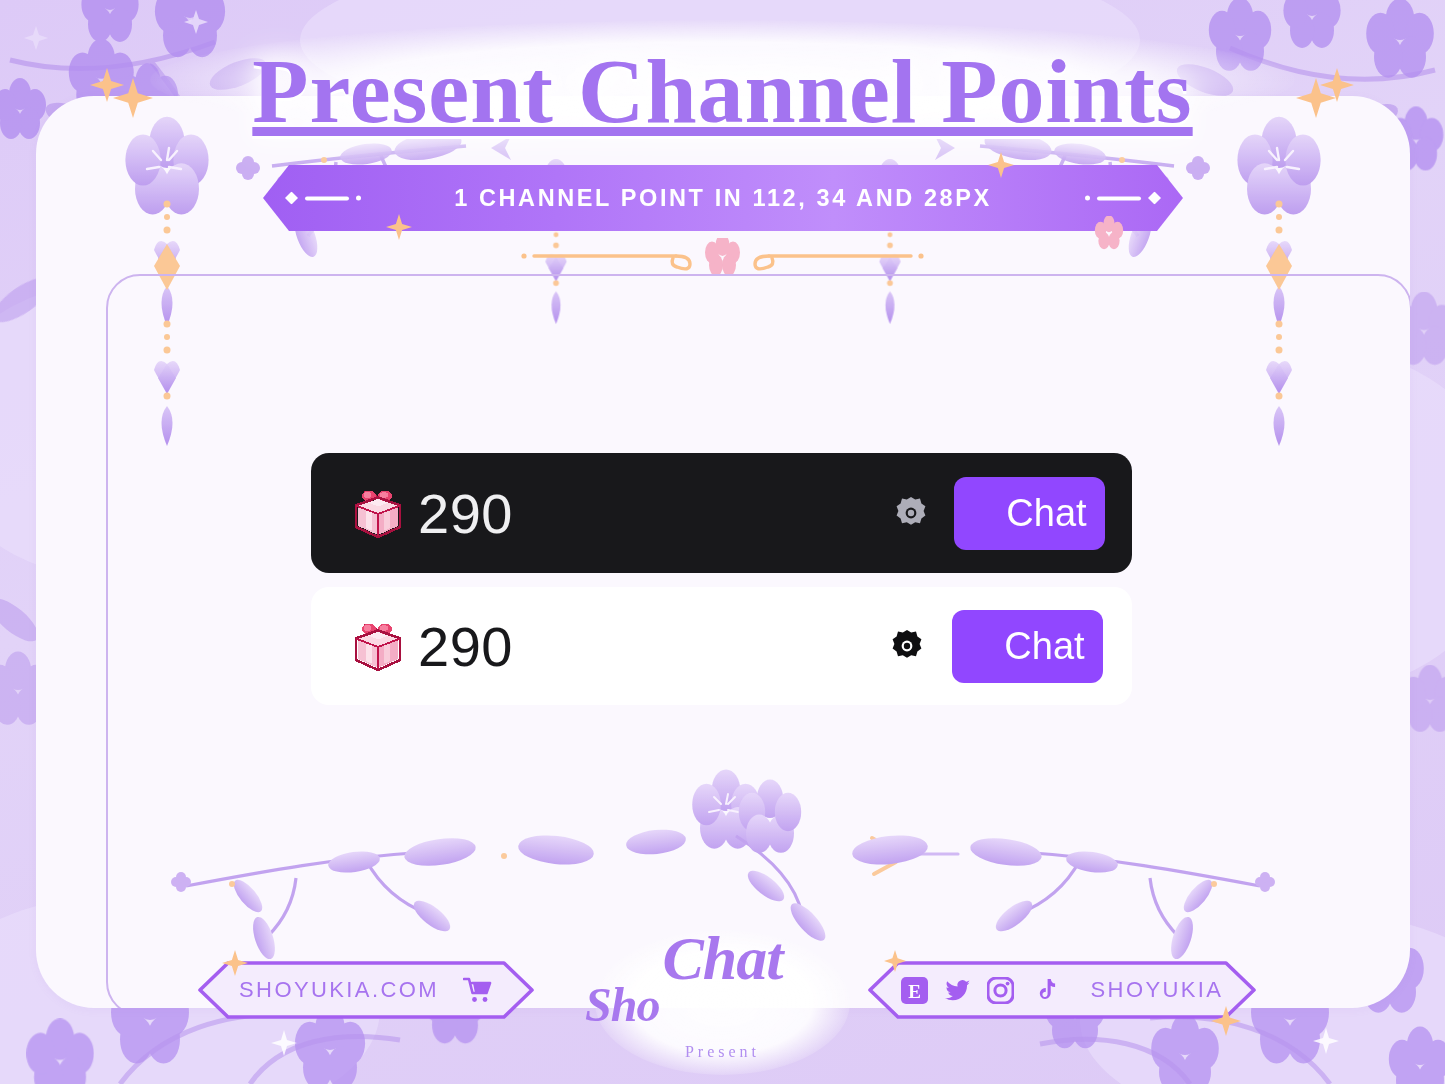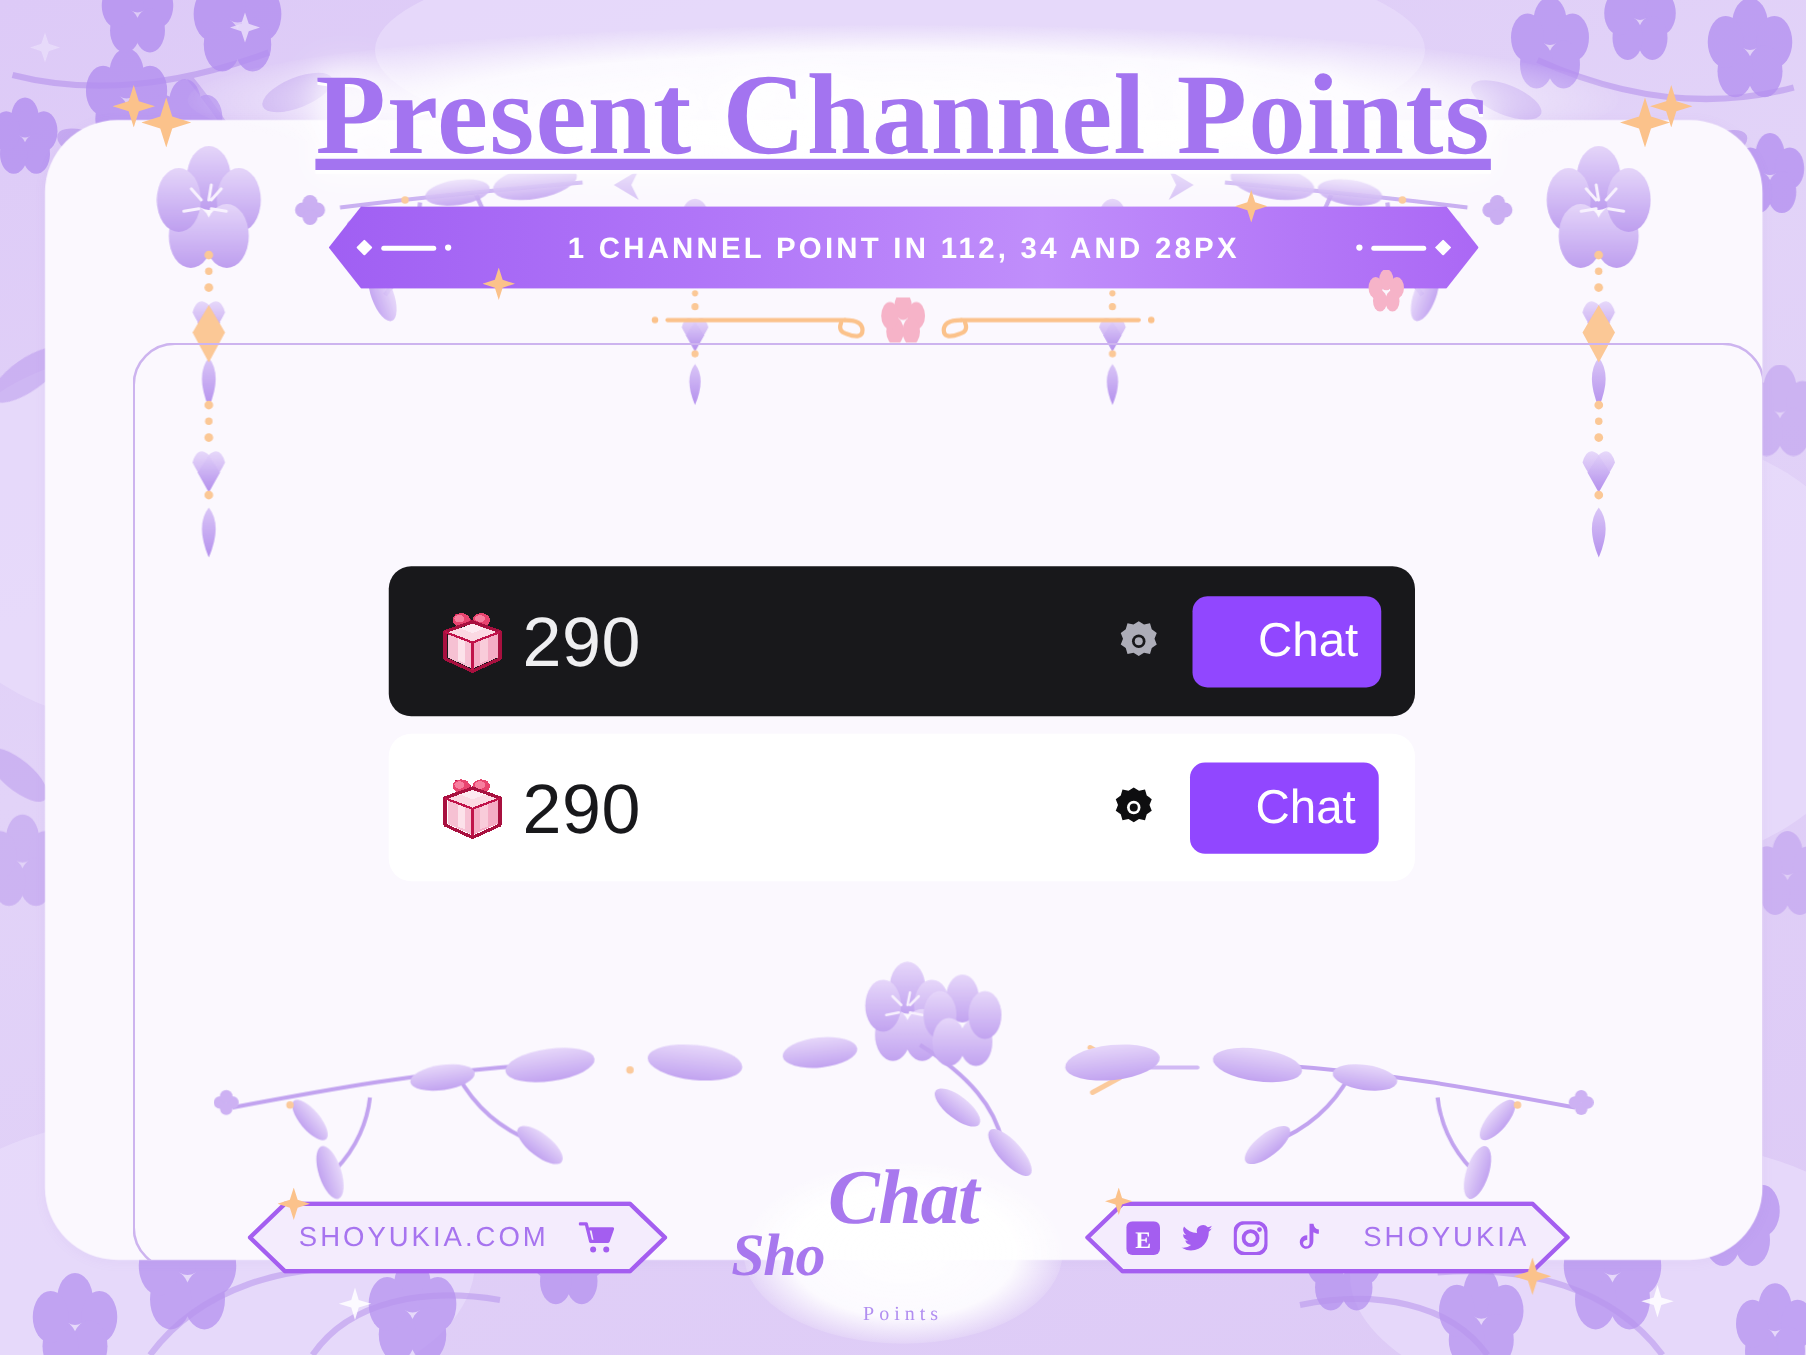--- a/index.html
+++ b/index.html
@@ -637,21 +637,21 @@
       <circle cx="19" cy="19" r="3.2" fill="#0e0e10"></circle>
     </svg>
     <button class="chat-btn">Chat</button>
   </div>
 </div>
 
 <div id="logo">
   <div id="logo-halo"></div>
   <div class="logo-line1">Chat</div>
   <div class="logo-line2">Sho</div>
-  <div class="logo-sub">Points</div>
+  <div class="logo-sub">Present</div>
 </div>
 
 <div class="badge" id="badge-shop">
   <svg class="badge-bg" viewBox="0 0 336 58" preserveAspectRatio="none">
     <path d="M30 2 H306 L334 29 L306 56 H30 L2 29 Z" fill="#f4ecfd" stroke="#a45ef0" stroke-width="3.6" stroke-linejoin="round"></path>
   </svg>
   <div class="badge-inner" style="gap:24px;">
     <span class="badge-text">SHOYUKIA.COM</span>
     <svg style="width:30px;height:26px" viewBox="0 0 30 26">
       <path d="M1 2 h5 l3.5 14 h14 l3.5 -10 h-18" fill="none" stroke="#a45ef0" stroke-width="2.6" stroke-linecap="round" stroke-linejoin="round"></path>

